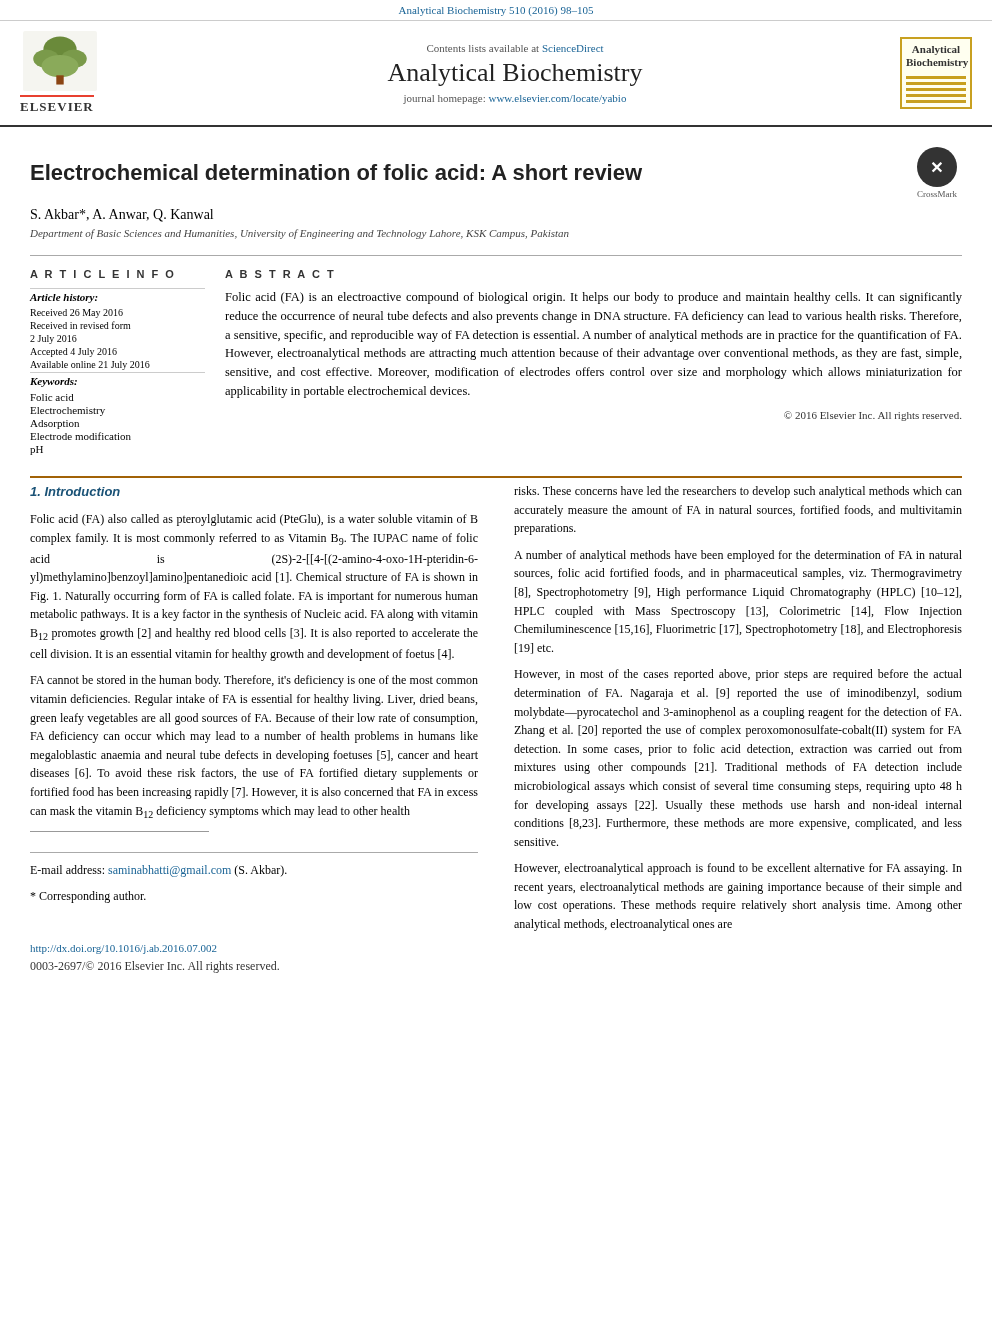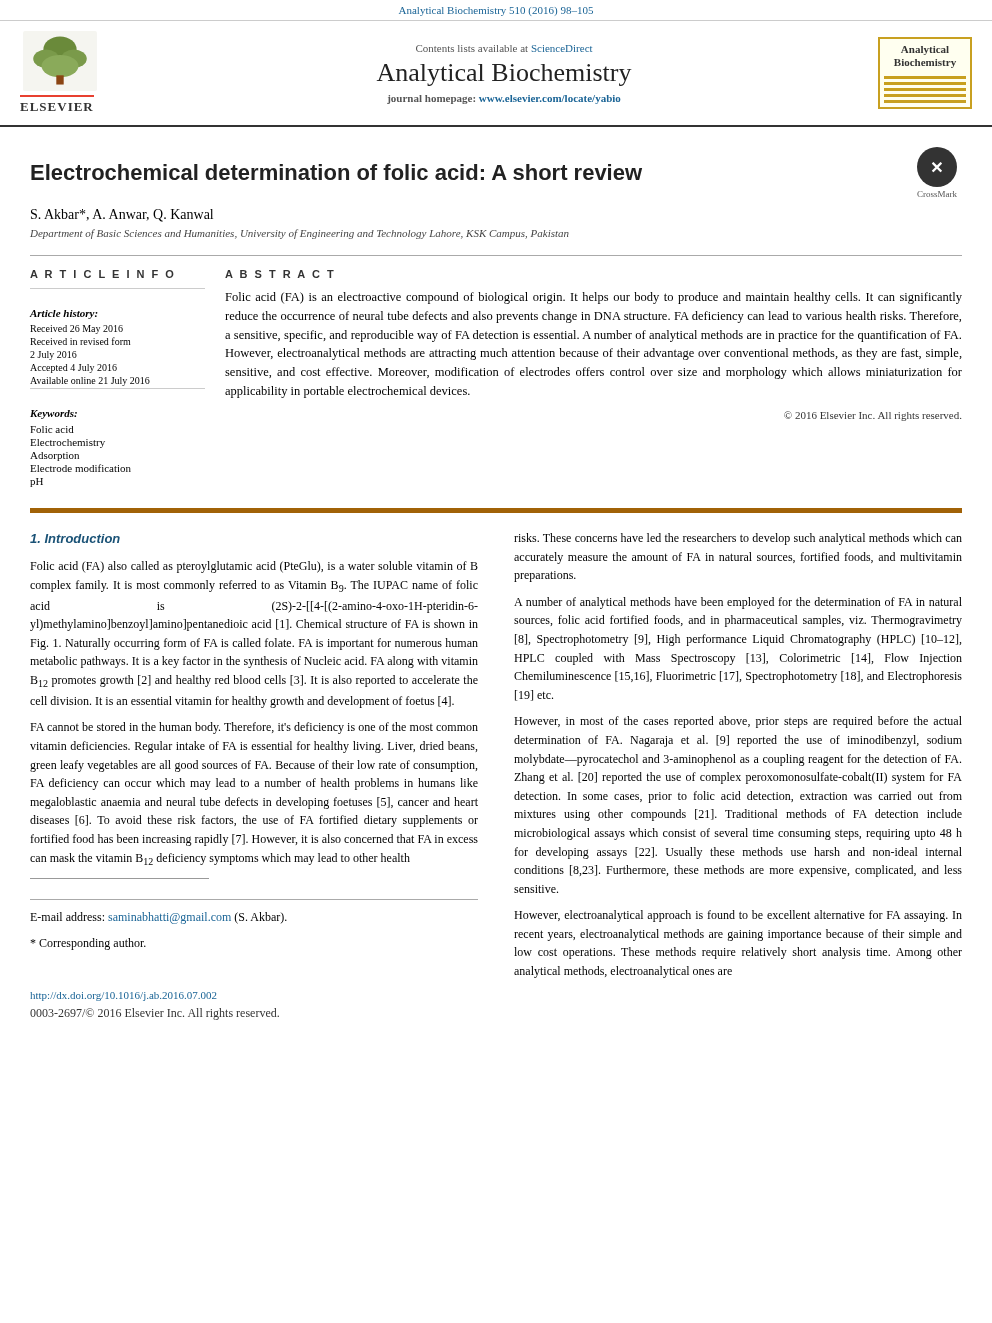--- a/index.html
+++ b/index.html
@@ -68,29 +68,28 @@
     .journal-title {
       font-size: 26px;
       font-weight: normal;
       font-family: 'Times New Roman', serif;
       color: #222;
       margin-bottom: 4px;
     }
     .journal-homepage {
       font-size: 11px;
       color: #555;
-      font-weight: bold;
     }
     .journal-homepage a {
       color: #1a6496;
       text-decoration: none;
     }
 
     .journal-logo-right {
-      width: 94px;
+      width: 72px;
       flex-shrink: 0;
     }
     .ab-logo-box {
       border: 2px solid #c8a020;
       background: #fffff0;
       padding: 4px;
       text-align: center;
       font-size: 10px;
     }
     .ab-logo-title {
@@ -191,21 +190,21 @@
       margin-bottom: 8px;
       color: #333;
       font-family: Arial, sans-serif;
     }
     .article-info .section-title {
       font-style: italic;
       font-weight: bold;
       font-size: 11px;
       margin-bottom: 4px;
       border-top: 1px solid #ccc;
-      padding-top: 18px;
+      padding-top: 2px;
     }
     .article-info p {
       margin-bottom: 2px;
       font-size: 10px;
     }
     .keywords-list {
       list-style: none;
       font-size: 11px;
       margin-top: 4px;
     }
@@ -236,22 +235,22 @@
       text-align: right;
       font-size: 11px;
       margin-top: 8px;
       color: #333;
     }
 
     
     .body-content {
       display: flex;
       gap: 36px;
-      border-top: 5px solid #a16207;
-      padding-top: 16px;
+      border-top: 2px solid #a16207;
+      padding-top: 4px;
     }
 
     .body-col {
       flex: 1;
       font-size: 12px;
       line-height: 1.55;
       text-align: justify;
     }
 
     .body-col h2 {

